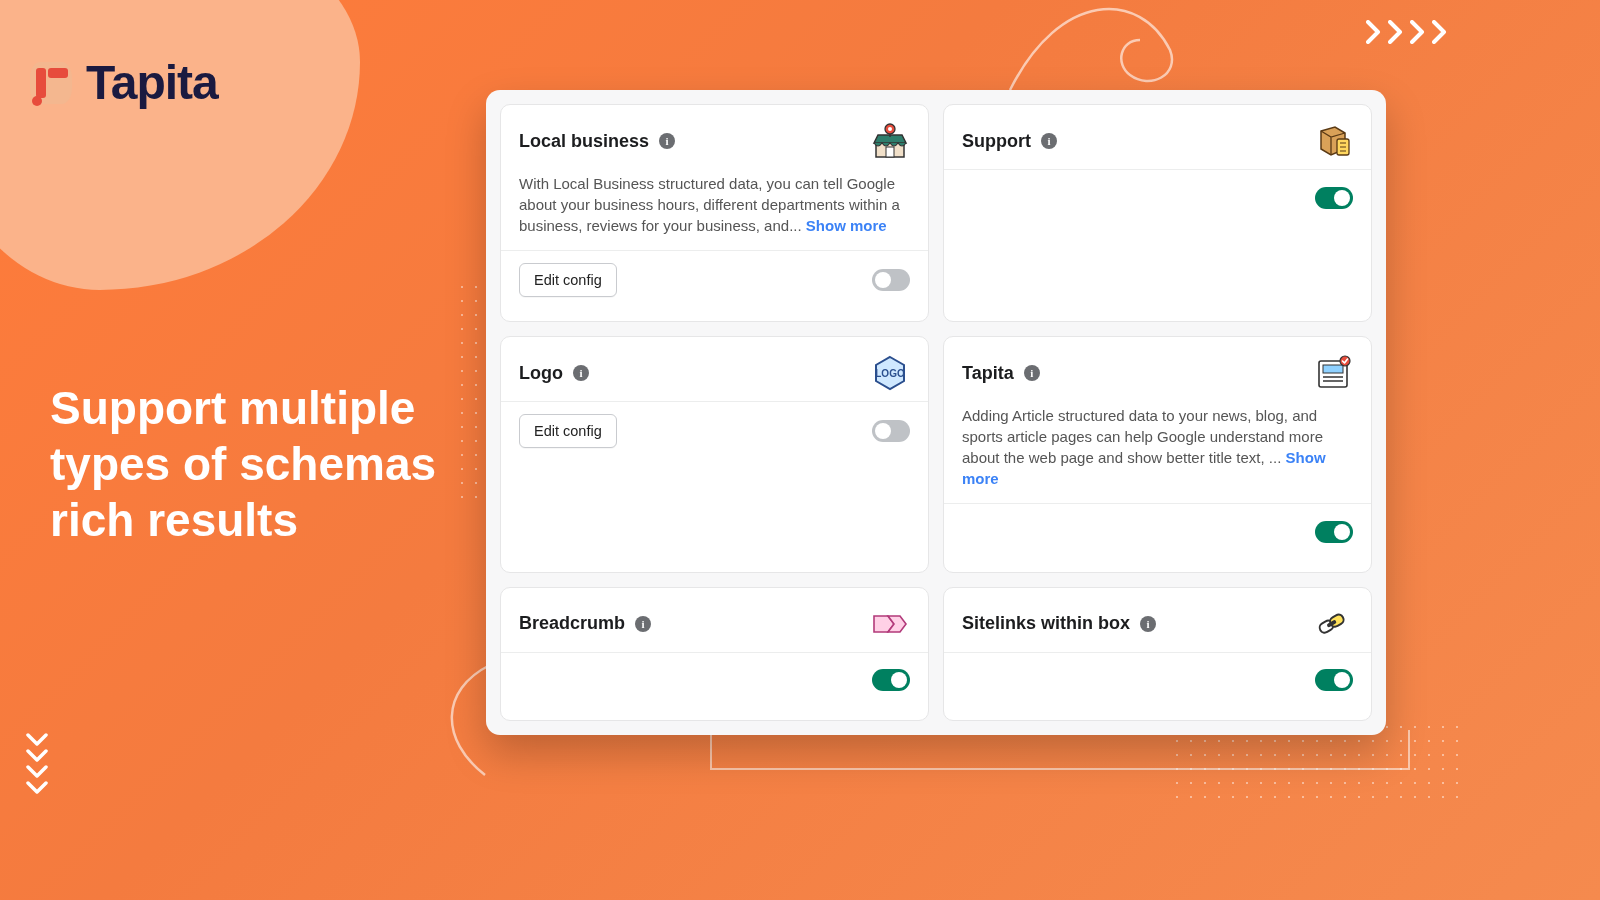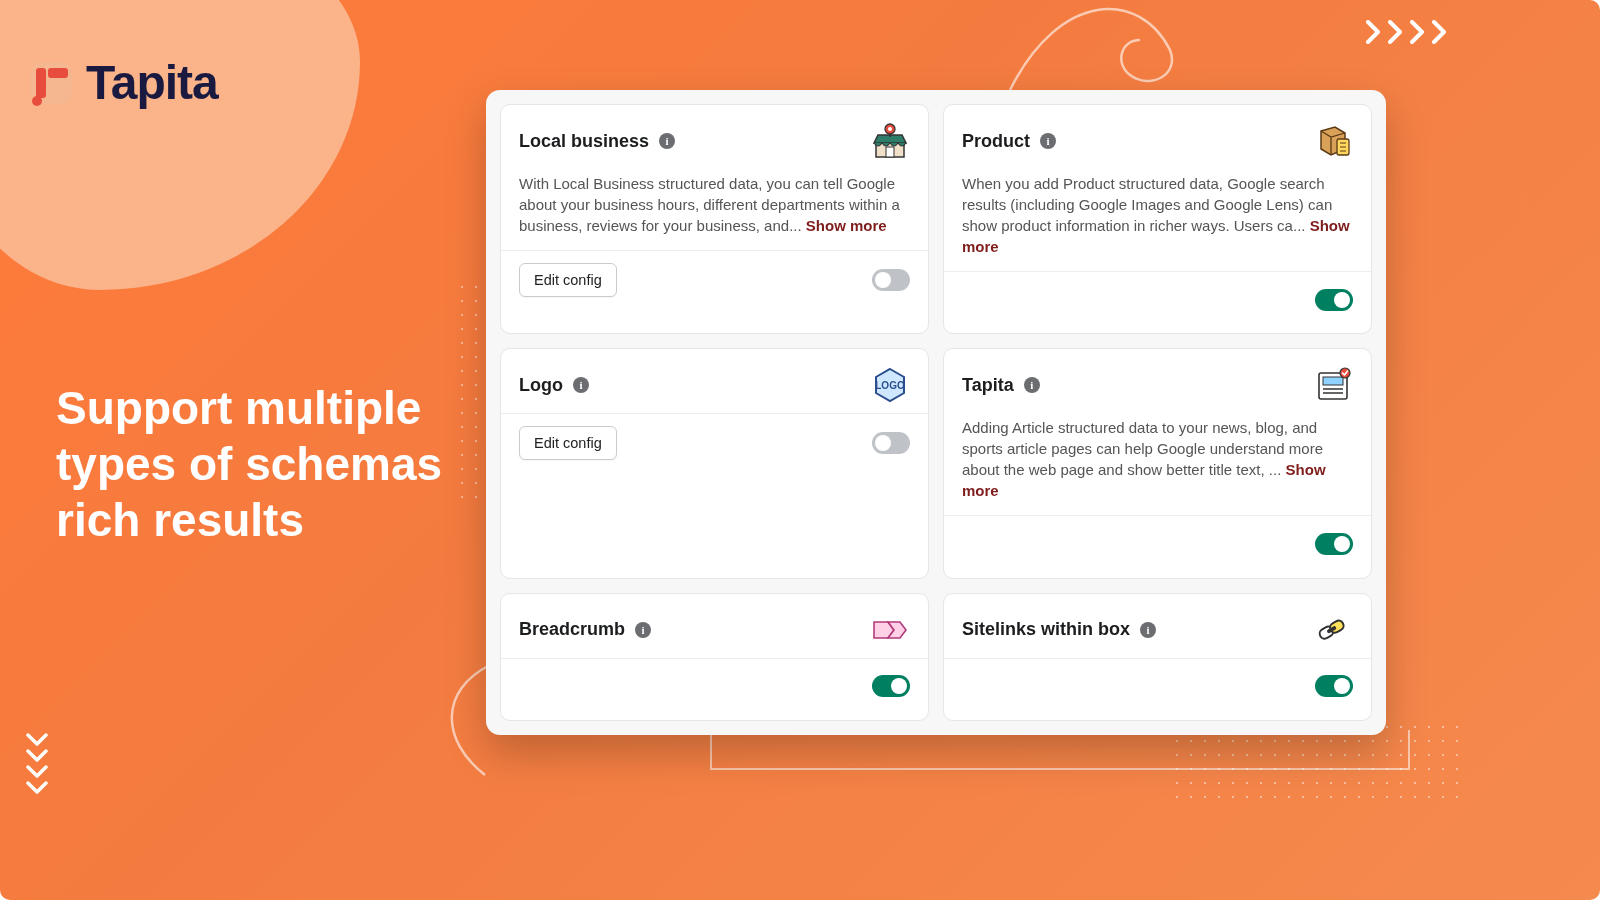--- a/index.html
+++ b/index.html
@@ -1,21 +1,20 @@
 <!DOCTYPE html>
 <html><head>
 <meta charset="utf-8">
 <style>
   * { box-sizing: border-box; margin: 0; padding: 0; }
   html, body { width: 1600px; height: 900px; overflow: hidden; font-family: "Segoe UI", -apple-system, sans-serif; }
   .stage {
     position: relative;
     width: 1600px; height: 900px;
     background: linear-gradient(135deg, #ff7b3a 0%, #f47b3f 40%, #f58a4e 100%);
-    border-radius: 10px;
   }
 
   
   .blob-top {
     position: absolute; top: -90px; left: -60px;
     width: 420px; height: 380px;
     background: #fbb38a;
     border-radius: 42% 58% 62% 38% / 50% 40% 60% 50%;
   }
 
@@ -33,21 +32,21 @@
   }
   .logo-mark .bar-v { position: absolute; left: 6px; top: 6px; width: 10px; height: 30px; background: #e74c3c; border-radius: 3px; }
   .logo-mark .bar-h { position: absolute; left: 18px; top: 6px; width: 20px; height: 10px; background: #e74c3c; border-radius: 3px; }
   .logo-mark .dot { position: absolute; left: 2px; bottom: -2px; width: 10px; height: 10px; background: #e74c3c; border-radius: 50%; }
   .logo-text {
     font-size: 48px; font-weight: 800; color: #1a1a40; letter-spacing: -1px;
   }
 
   
   .headline {
-    position: absolute; left: 56px; top: 380px; width: 420px;
+    position: absolute; left: 50px; top: 380px; width: 420px;
     color: #ffffff; font-size: 46px; font-weight: 800; line-height: 1.22;
   }
 
   
   .chevrons-tr {
     position: absolute; top: 20px; right: 150px;
     display: flex; gap: 4px;
   }
   .chev-r { width: 18px; height: 24px; }
   .chev-r svg { width: 100%; height: 100%; }
@@ -105,21 +104,21 @@
     display: inline-flex; align-items: center; justify-content: center;
     color: #fff; font-size: 11px; font-weight: 700; font-family: Georgia, serif;
   }
   .card-icon { width: 40px; height: 40px; flex: 0 0 40px; }
   .card-icon svg { width: 100%; height: 100%; }
 
   .card-body {
     padding: 4px 18px 14px 18px;
     font-size: 15px; color: #555; line-height: 1.4;
   }
-  .show-more { color: #7f1d1d; font-weight: 600; cursor: pointer; }
+  .show-more { color: #3b82f6; font-weight: 600; cursor: pointer; }
 
   .card-foot {
     border-top: 1px solid #eceded;
     padding: 12px 18px;
     display: flex; align-items: center; justify-content: flex-end;
     min-height: 56px;
   }
   .btn {
     background: #ffffff; border: 1px solid #c9cbcf; border-radius: 6px;
     padding: 8px 14px; font-size: 14.5px; color: #222; cursor: pointer;
@@ -265,29 +264,26 @@
         <button class="btn">Edit config</button>
         <div class="toggle off">
             <span class="knob"></span>
           </div>
       </div>
     </div>
 
     <div class="card">
       <div class="card-head">
         <div class="card-title-wrap">
-          <span class="card-title">Product</span>
+          <span class="card-title">Support</span>
           <span class="info-icon">i</span>
         </div>
         <span class="card-icon"><svg viewBox="0 0 40 40">
               <use href="#ico-product"></use>
             </svg></span>
-      </div>
-      <div class="card-body">
-        <span>When you add Product structured data, Google search results (including Google Images and Google Lens) can show product information in richer ways. Users ca... </span><span class="show-more">Show more</span>
       </div>
       <div class="card-foot">
         <span></span>
         <div class="toggle on">
             <span class="knob"></span>
           </div>
       </div>
     </div>
 
     <div class="card">

